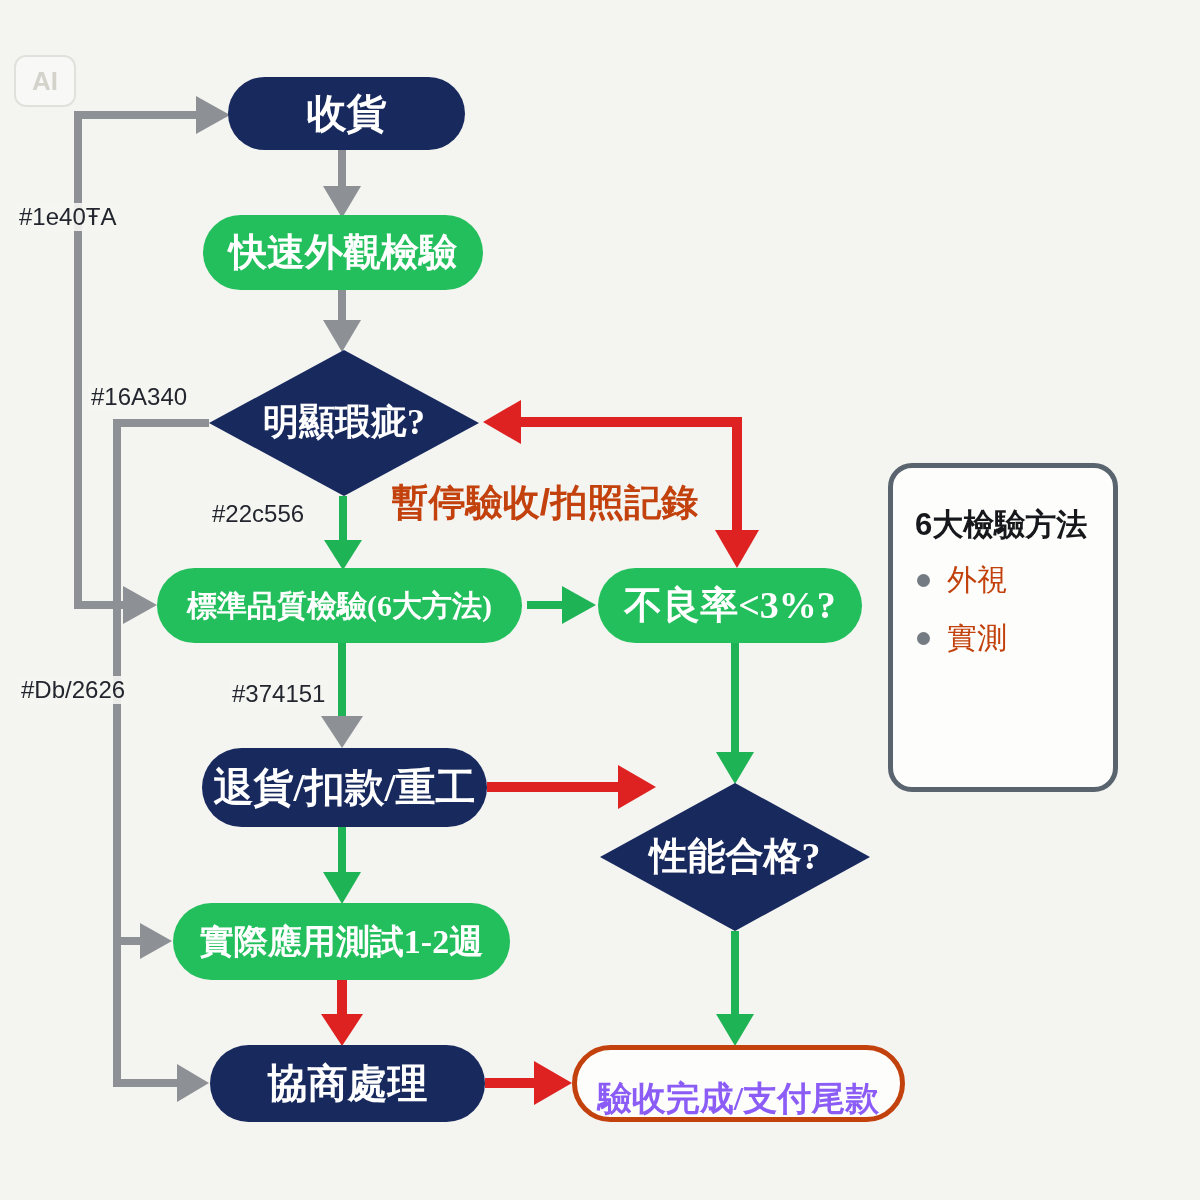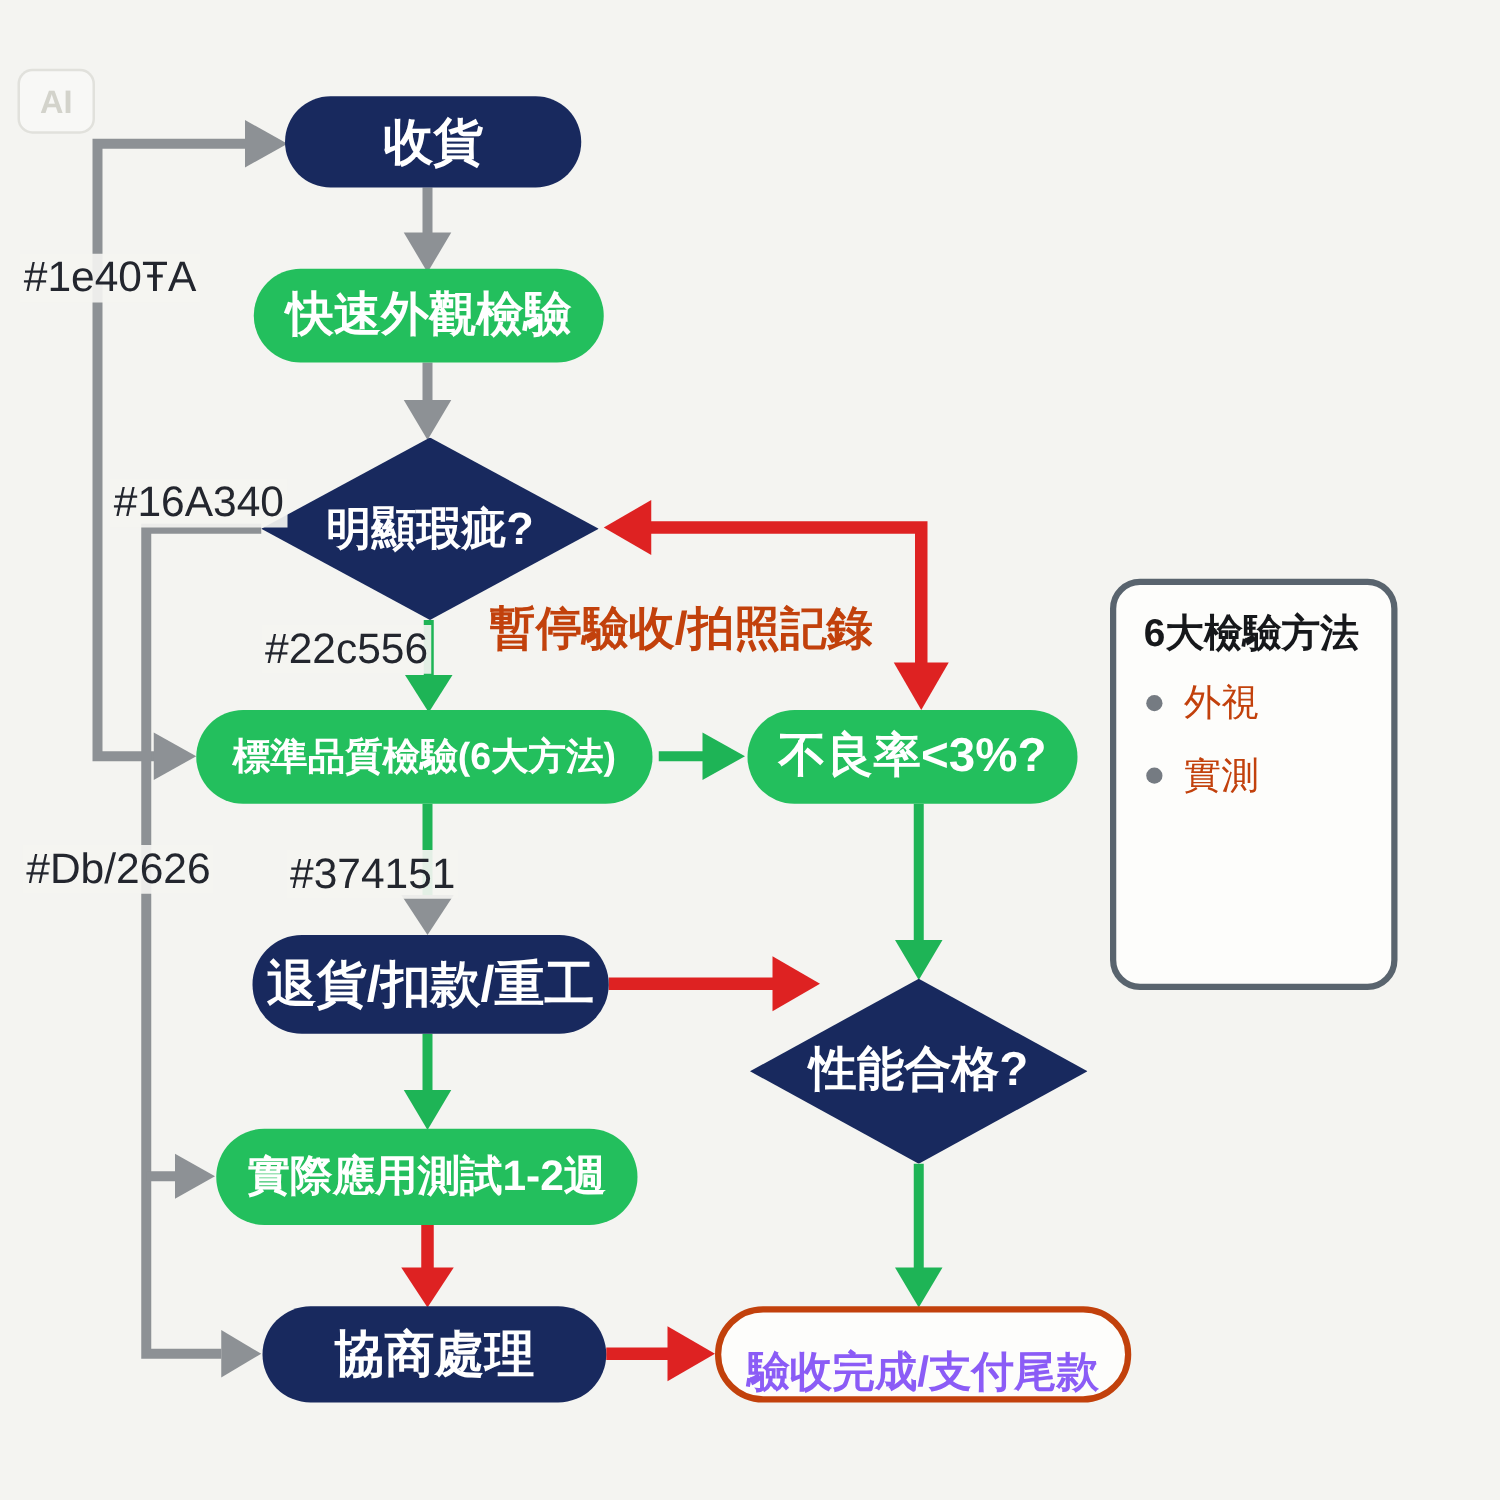--- a/index.html
+++ b/index.html
@@ -5,42 +5,42 @@
   html,body{margin:0;padding:0;background:#e9e9e6;}
   #canvas{
     position:relative;width:1200px;height:1200px;overflow:hidden;
     background:#f4f4f1;
     font-family:"Liberation Sans","DejaVu Sans",sans-serif;
   }
   #edges{position:absolute;left:0;top:0;width:1200px;height:1200px;}
   .node{
     position:absolute;display:flex;align-items:center;justify-content:center;
     color:#ffffff;font-weight:700;text-align:center;line-height:1.05;
-    box-sizing:border-box;white-space:nowrap;
+    box-sizing:border-box;white-space:nowrap;font-family:Liberation Serif, serif;
   }
   .pill{border-radius:999px;}
   .navy{background:#18295e;}
   .green{background:#23bf5d;}
   .diamond{background:#18295e;clip-path:polygon(50% 0,100% 50%,50% 100%,0 50%);}
   .outline{background:#fdfdfb;border:5px solid #c2410c;color:#8b5cf6;align-items:flex-end;}
   .edge-label{
     position:absolute;color:#c2410c;font-weight:600;white-space:nowrap;
   }
   .hex-label{
-    position:absolute;color:#23262e;font-weight:500;font-size:34px;
+    position:absolute;color:#23262e;font-weight:500;font-size:24px;
     background:rgba(244,244,241,0.92);padding:0 3px;white-space:nowrap;
   }
   #legend{
     position:absolute;left:888px;top:463px;width:230px;height:329px;
     box-sizing:border-box;background:#fdfdfb;border:5px solid #59646e;
     border-radius:24px;padding:16px 14px 12px 20px;
     display:flex;flex-direction:column;
   }
   #legend .legend-title{
-    font-size:31px;font-weight:700;color:#16181b;margin:2px 0 14px 2px;white-space:nowrap;
+    font-size:31px;font-weight:700;color:#16181b;margin:20px 0 14px 2px;white-space:nowrap;
   }
   #legend .legend-item{
     display:flex;align-items:center;gap:17px;margin:0 0 17px 4px;
   }
   #legend .bullet{
     width:13px;height:13px;border-radius:50%;background:#757b82;flex:0 0 auto;
   }
   #legend .legend-item-label{
     font-size:30px;font-weight:500;color:#c2410c;white-space:nowrap;
   }

